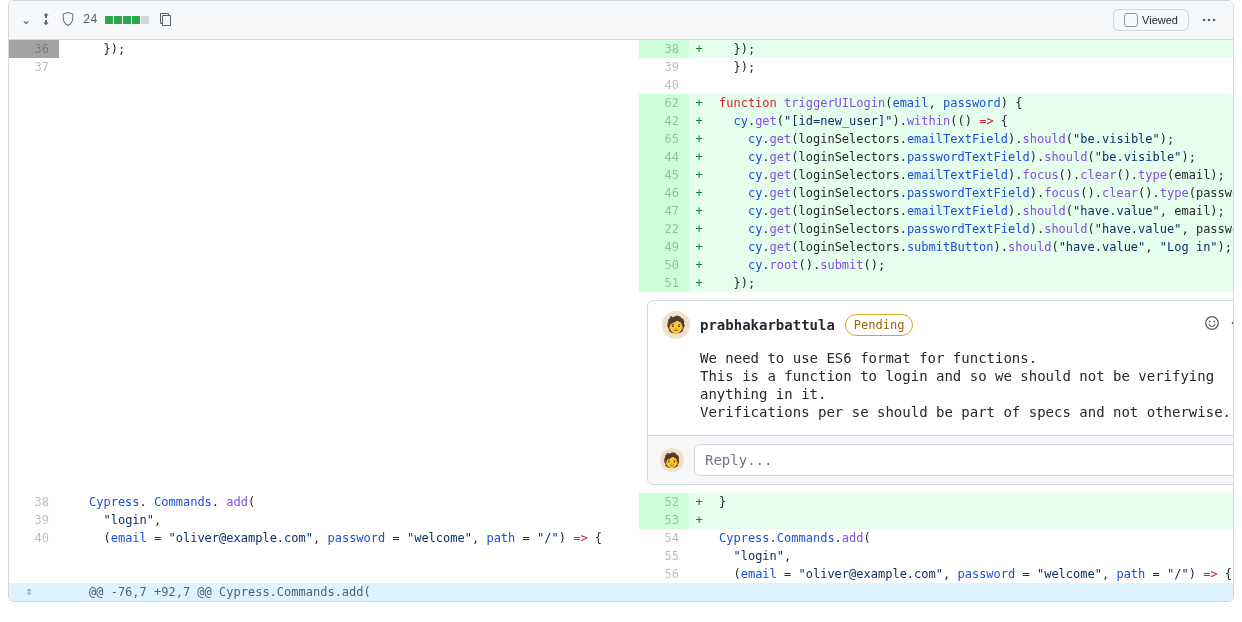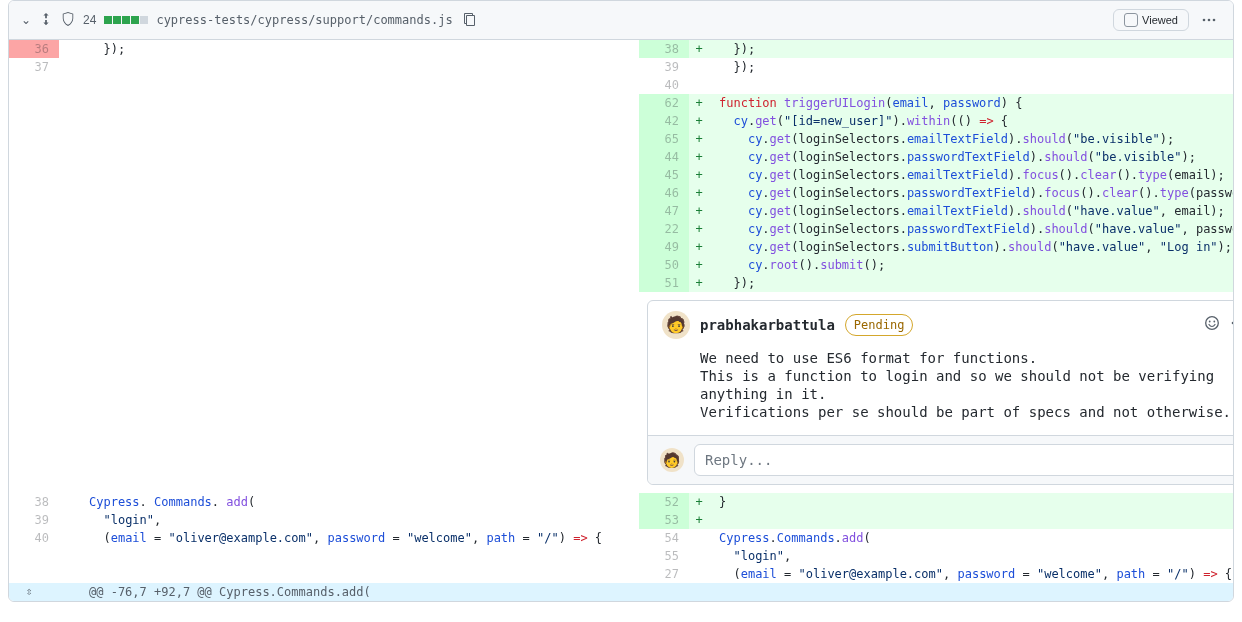--- a/index.html
+++ b/index.html
@@ -34,21 +34,21 @@
   .expand-icon {
     color: #57606a;
     font-size: 12px;
   }
   .shield {
     width: 14px;
     height: 14px;
     fill: #57606a;
   }
   .change-count {
-    font-family: Liberation Sans, sans-serif;
+    font-family: Liberation Mono, monospace;
     font-size: 12px;
     color: #57606a;
   }
   .diff-blocks {
     display: inline-flex;
     gap: 1px;
   }
   .diff-block {
     width: 8px;
     height: 8px;
@@ -236,21 +236,20 @@
         </svg>
     </span>
     <span class="change-count">24</span>
     <span class="diff-blocks">
       <span class="diff-block"></span>
         <span class="diff-block"></span>
         <span class="diff-block"></span>
         <span class="diff-block"></span>
         <span class="diff-block neutral"></span>
     </span>
-    <span class="file-path">cypress-tests/cypress/support/commands.js</span>
     <span>
       <svg class="copy-icon" viewBox="0 0 16 16">
           <path d="M4 2h7a1 1 0 011 1v1h1a1 1 0 011 1v9a1 1 0 01-1 1H6a1 1 0 01-1-1v-1H4a1 1 0 01-1-1V3a1 1 0 011-1zm0 1v9h1V5a1 1 0 011-1h5V3H4zm2 2v9h7V5H6z"></path>
         </svg>
     </span>
     <span class="spacer"></span>
     <div class="viewed-btn">
       <span class="viewed-checkbox"></span>
       <span>Viewed</span>
     </div>
@@ -267,21 +266,21 @@
     <tbody id="diff-body">
         <tr>
           <td class="num-col"></td>
           <td class="marker-col"></td>
           <td class="code-col"></td>
           <td class="num-col"></td>
           <td class="marker-col"></td>
           <td class="code-col"></td>
         </tr>
         <tr class="add">
-          <td class="num-col" style="background: #fca5a5;">36</td>
+          <td class="num-col" style="background: #a3a3a3;">36</td>
           <td class="marker-col" style="background: rgb(255, 255, 255);"></td>
           <td class="code-col" style="background: rgb(255, 255, 255);">  });</td>
           <td class="num-col">38</td>
           <td class="marker-col">+</td>
           <td class="code-col">  });</td>
         </tr>
         <tr>
           <td class="num-col">37</td>
           <td class="marker-col"></td>
           <td class="code-col"></td>
@@ -451,21 +450,21 @@
           <td class="marker-col"></td>
           <td class="code-col"></td>
           <td class="num-col">55</td>
           <td class="marker-col"></td>
           <td class="code-col">  <span class="k-string">"login"</span>,</td>
         </tr>
         <tr>
           <td class="num-col"></td>
           <td class="marker-col"></td>
           <td class="code-col"></td>
-          <td class="num-col">27</td>
+          <td class="num-col">56</td>
           <td class="marker-col"></td>
           <td class="code-col">  (<span class="k-var">email</span> = <span class="k-string">"oliver@example.com"</span>, <span class="k-var">password</span> = <span class="k-string">"welcome"</span>, <span class="k-var">path</span> = <span class="k-string">"/"</span>) <span class="k-keyword">=&gt;</span> {</td>
         </tr>
         <tr class="hunk">
           <td class="num-col">
             <div class="expand-arrow">⇳</div>
           </td>
           <td class="marker-col"></td>
           <td class="code-col" colspan="4" style="width: auto;">@@ -76,7 +92,7 @@ Cypress.Commands.add(</td>
         </tr>

